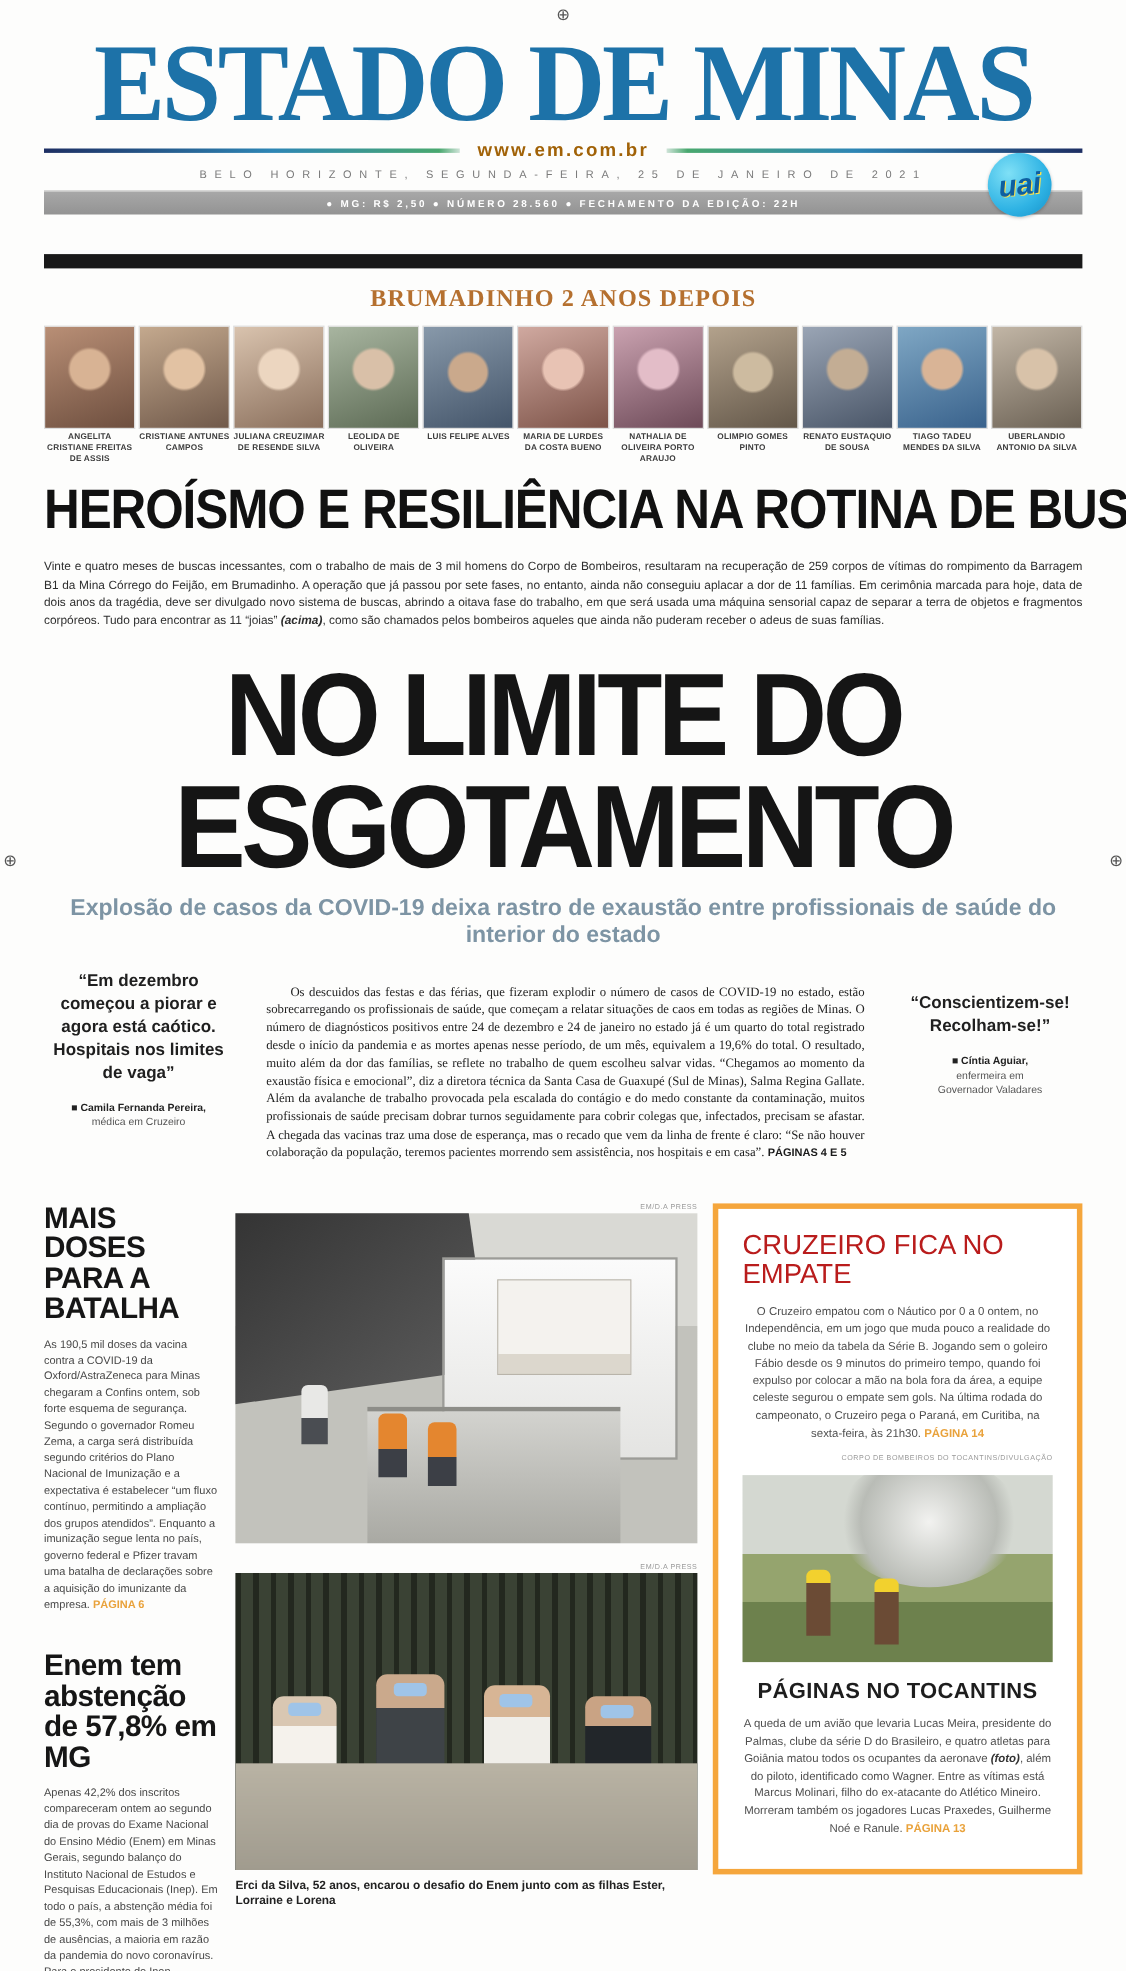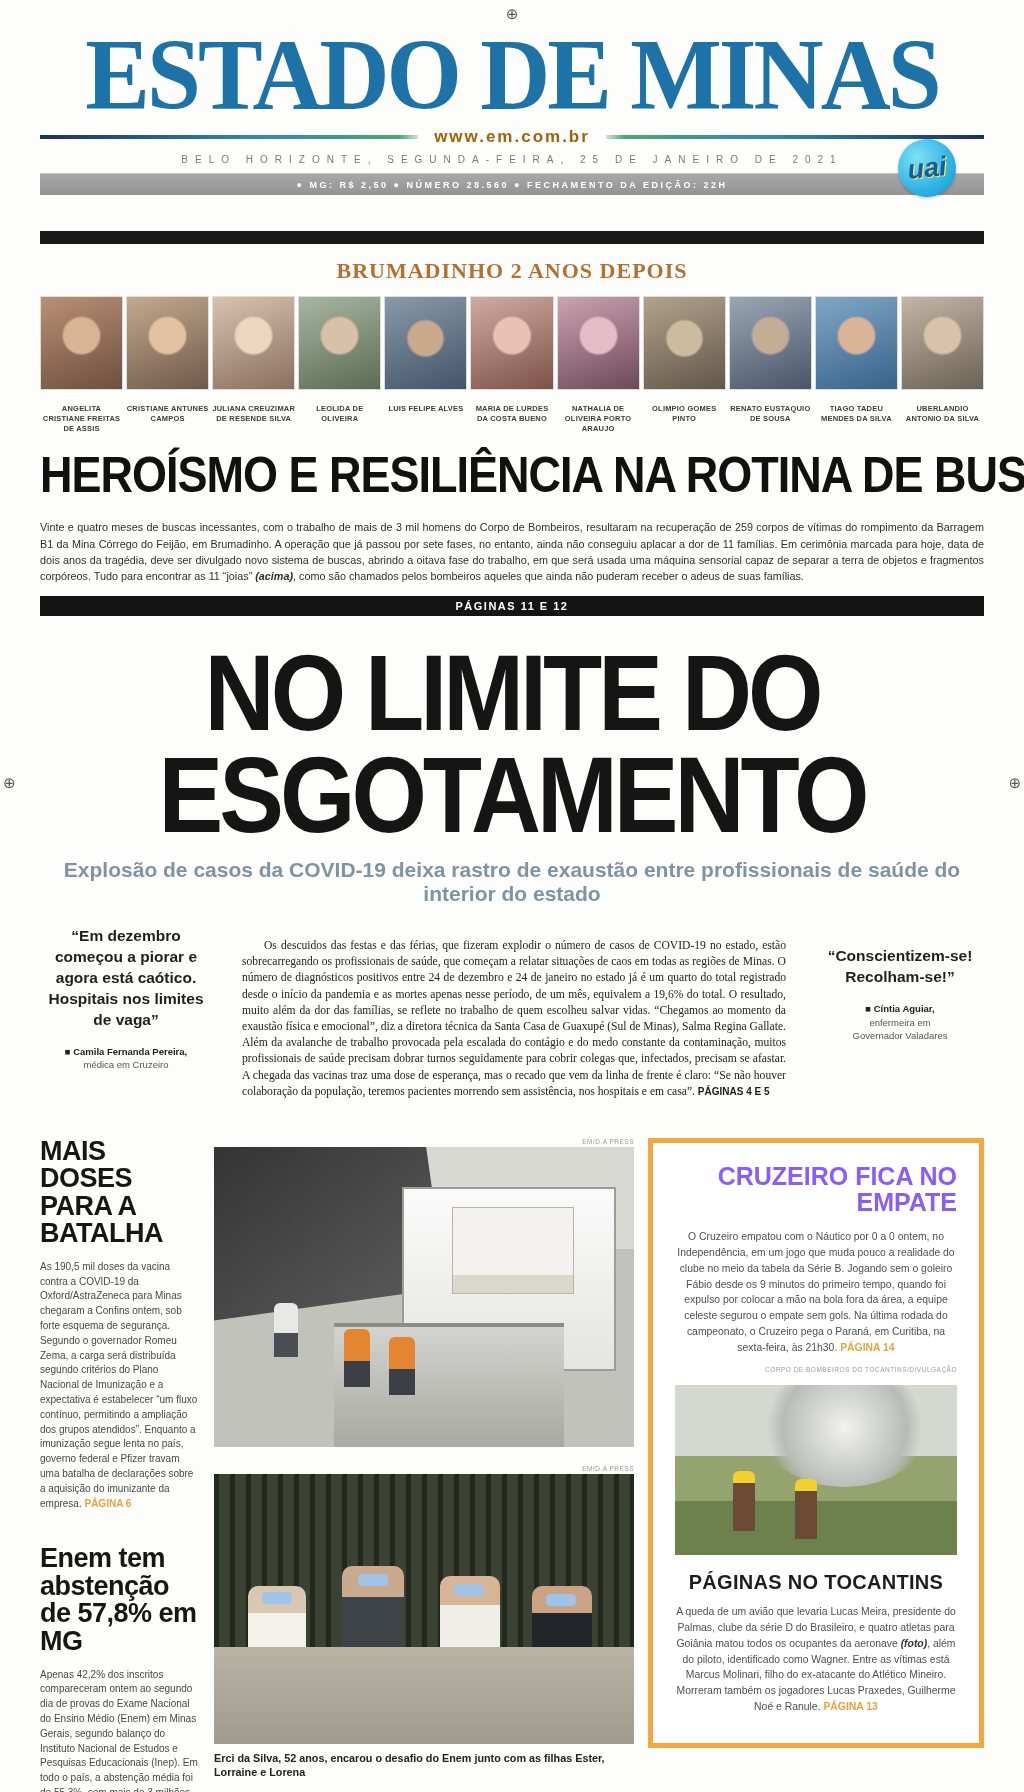--- a/index.html
+++ b/index.html
@@ -50,21 +50,21 @@
   
   .black-sep{height:13px;background:#191919;margin-top:36px;}
   .kicker{
     text-align:center;margin-top:14px;font-family:"Liberation Serif",serif;
     font-weight:bold;color:#b5702f;font-size:22px;letter-spacing:1px;
   }
   .victims-strip{display:flex;gap:3px;margin-top:12px;}
   .victim-cell{flex:1;min-width:0;}
   .victim-photo{height:92px;border:1px solid #ddd;}
   .victim-name{
-    margin-top:14px;font-size:7.5px;font-weight:bold;color:#3c3c3c;text-align:center;
+    margin-top:2px;font-size:7.5px;font-weight:bold;color:#3c3c3c;text-align:center;
     text-transform:uppercase;line-height:1.3;letter-spacing:.2px;
   }
   .p0{background:radial-gradient(circle at 50% 42%,#d8b394 0 26%,transparent 30%),linear-gradient(160deg,#b98f76,#6e4f3f);}
   .p1{background:radial-gradient(circle at 50% 42%,#e2c2a3 0 26%,transparent 30%),linear-gradient(160deg,#c4a98e,#70594a);}
   .p2{background:radial-gradient(circle at 50% 42%,#ecd6c0 0 26%,transparent 30%),linear-gradient(160deg,#d9c3ae,#8a6f5c);}
   .p3{background:radial-gradient(circle at 50% 42%,#d9c0a8 0 26%,transparent 30%),linear-gradient(160deg,#a8b5a0,#5d6b55);}
   .p4{background:radial-gradient(circle at 50% 45%,#caa98c 0 26%,transparent 30%),linear-gradient(160deg,#8899aa,#44556a);}
   .p5{background:radial-gradient(circle at 50% 42%,#e8c3b4 0 26%,transparent 30%),linear-gradient(160deg,#d0a9a0,#7d5348);}
   .p6{background:radial-gradient(circle at 50% 42%,#e3bdc8 0 26%,transparent 30%),linear-gradient(160deg,#caa2b0,#6d4a58);}
   .p7{background:radial-gradient(circle at 50% 45%,#cdbba0 0 26%,transparent 30%),linear-gradient(160deg,#b3a28c,#635749);}
@@ -132,21 +132,21 @@
   .ph-enem:after{content:"";position:absolute;left:0;right:0;bottom:0;height:36%;
     background:linear-gradient(#00000000,#00000022),#b9b3a4;}
   .ph-enem .fig{position:absolute;bottom:8px;border-radius:10px 10px 0 0;}
   .ph-enem .f1{left:34px;width:58px;height:150px;background:linear-gradient(#d9c7b2 0 18%,#f5f2ec 18%);}
   .ph-enem .f2{left:128px;width:62px;height:170px;background:linear-gradient(#caa98c 0 18%,#3e4347 18%);}
   .ph-enem .f3{left:226px;width:60px;height:160px;background:linear-gradient(#d7b595 0 18%,#f0eee9 18%);}
   .ph-enem .f4{left:318px;width:60px;height:150px;background:linear-gradient(#c9a384 0 18%,#22262a 18%);}
   .ph-enem .mask{position:absolute;width:30px;height:12px;background:#9fc4e8;border-radius:4px;}
 
   .cz-box{border:5px solid #f5a63c;background:#fff;padding:20px 22px 18px;}
-  .cz-headline{text-align:right;font-weight:700;font-size:25px;line-height:1.05;color:#8b5cf6;}
+  .cz-headline{text-align:left;font-weight:400;font-size:25px;line-height:1.05;color:#b91c1c;}
   .cz-body{margin-top:14px;font-size:10.4px;line-height:1.52;color:#4f4f4f;text-align:center;}
   .ph-fire{height:170px;margin-top:12px;position:relative;overflow:hidden;
     background:linear-gradient(180deg,#d4d8d1 0 42%,#95a46e 42% 68%,#6d814d 68%);}
   .ph-fire .smoke{position:absolute;left:30%;top:-10%;width:60%;height:70%;border-radius:50%;
     background:radial-gradient(circle,#f2f2f0,#b9bcb6 60%,transparent 75%);}
   .ph-fire .fm1,.ph-fire .fm2{position:absolute;width:22px;height:60px;border-radius:6px 6px 0 0;
     background:linear-gradient(#f2d12e 0 20%,#6b4b35 20%);}
   .ph-fire .fm1{left:58px;bottom:24px;}
   .ph-fire .fm2{left:120px;bottom:16px;}
   .tc-headline{text-align:center;font-weight:900;font-size:20px;color:#1d1d1d;margin-top:16px;letter-spacing:.3px;}
@@ -223,21 +223,20 @@
       <div class="victim-cell">
         <div class="victim-photo p10"></div>
         <div class="victim-name">Uberlandio Antonio da Silva</div>
       </div>
     </div>
 
   <div class="main-headline">HEROÍSMO E RESILIÊNCIA NA ROTINA DE BUSCAS</div>
 
   <p class="deck"><span>Vinte e quatro meses de buscas incessantes, com o trabalho de mais de 3 mil homens do Corpo de Bombeiros, resultaram na recuperação de 259 corpos de vítimas do rompimento da Barragem B1 da Mina Córrego do Feijão, em Brumadinho. A operação que já passou por sete fases, no entanto, ainda não conseguiu aplacar a dor de 11 famílias. Em cerimônia marcada para hoje, data de dois anos da tragédia, deve ser divulgado novo sistema de buscas, abrindo a oitava fase do trabalho, em que será usada uma máquina sensorial capaz de separar a terra de objetos e fragmentos corpóreos. Tudo para encontrar as 11 “joias” </span><span class="b">(acima)</span><span>, como são chamados pelos bombeiros aqueles que ainda não puderam receber o adeus de suas famílias.</span></p>
 
-  <div class="pages-bar">PÁGINAS 11 E 12</div>
 
   <div class="mega">
     <div>NO LIMITE DO</div>
     <div>ESGOTAMENTO</div>
   </div>
   <div class="subhead">Explosão de casos da COVID-19 deixa rastro de exaustão entre profissionais de saúde do interior do estado</div>
 
   <div class="covid-cols">
     <div>
       <div class="pullquote">“Em dezembro começou a piorar e agora está caótico. Hospitais nos limites de vaga”</div>

